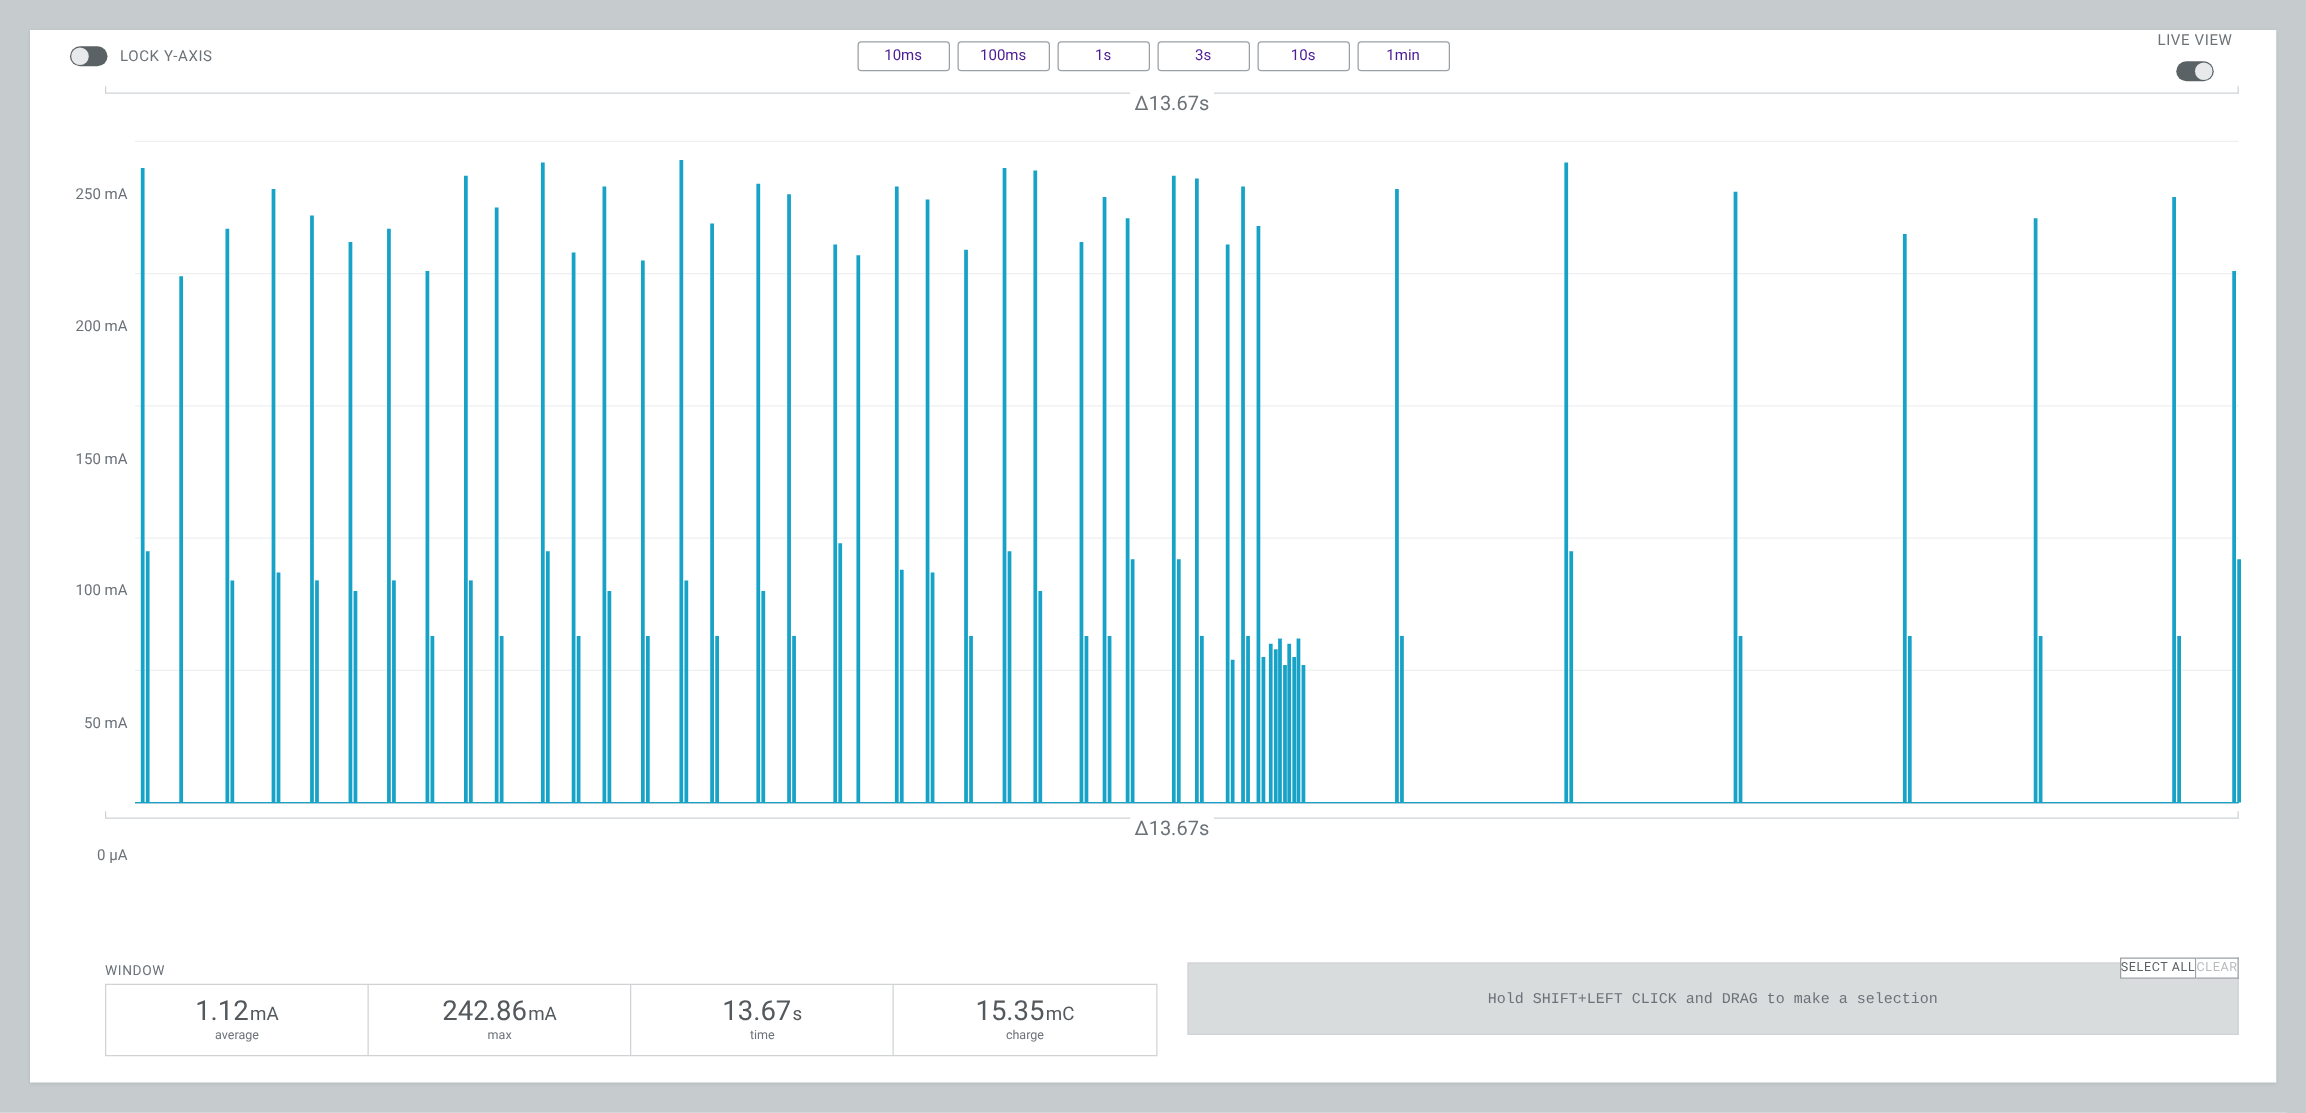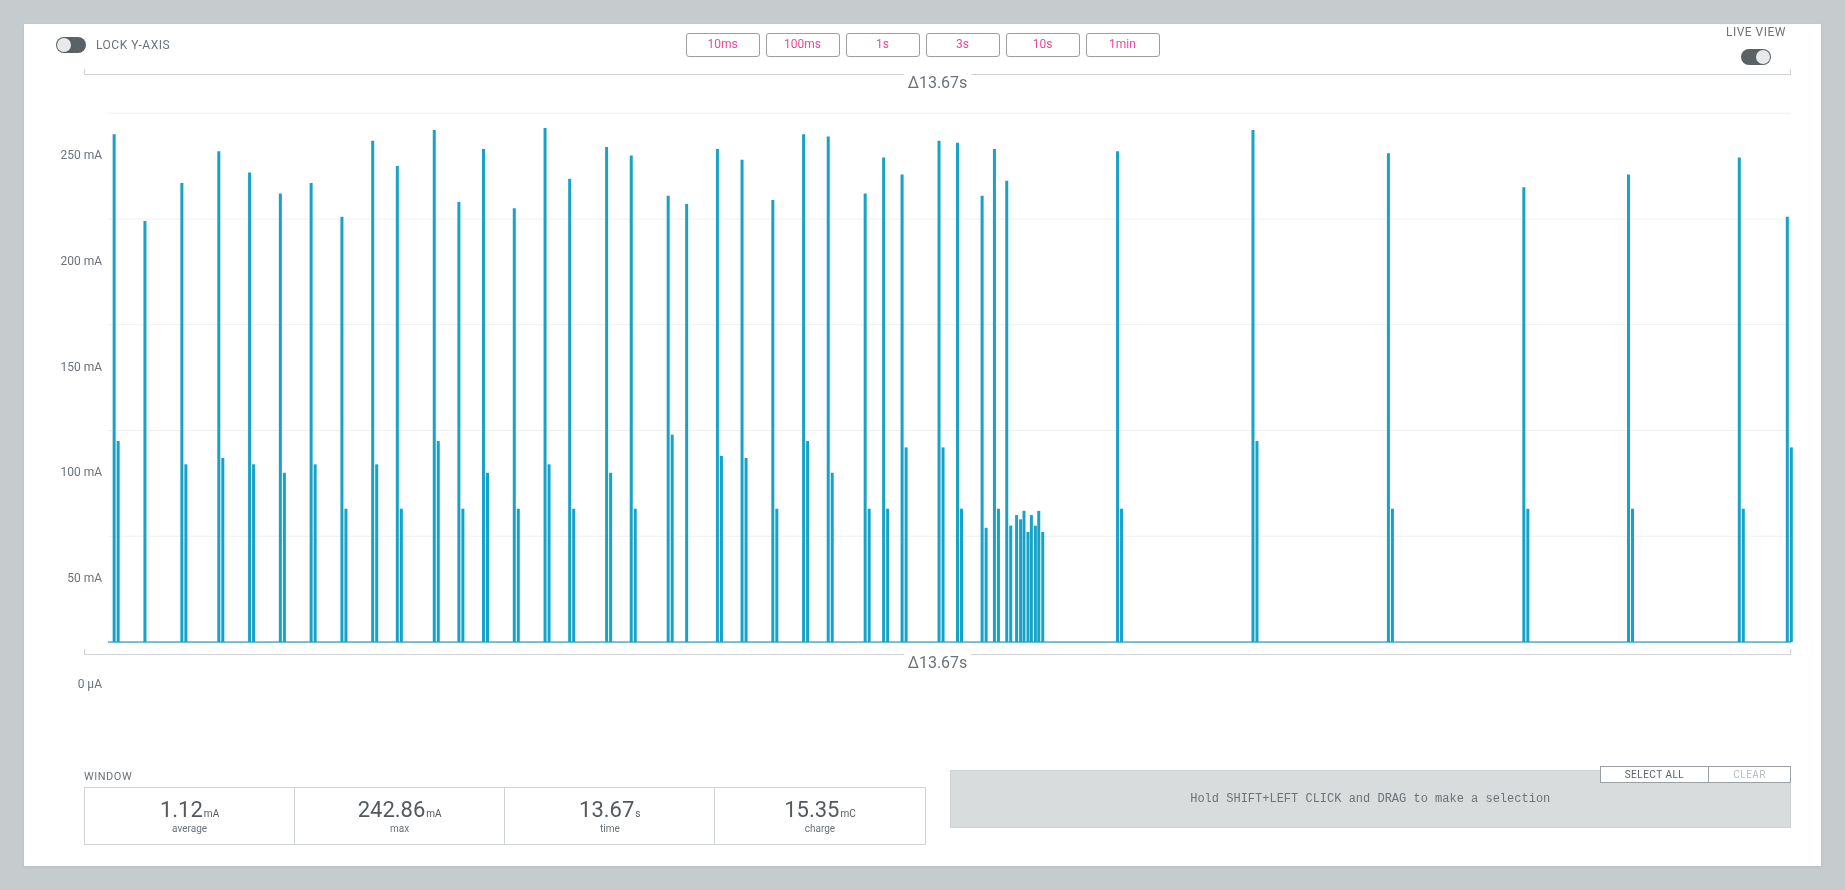--- a/index.html
+++ b/index.html
@@ -73,21 +73,21 @@
     left: 50%; transform: translateX(-50%);
     display: flex;
     gap: 6px;
   }
   .zoom-btn {
     min-width: 56px;
     height: 22px;
     padding: 0 8px;
     line-height: 20px;
     font-size: 12px;
-    color: #ec4899;
+    color: #4c1d95;
     background: #fff;
     border: 1px solid var(--btn-border);
     border-radius: 3px;
     text-align: center;
     cursor: pointer;
   }
   .right-controls {
     margin-left: auto;
     display: flex;
     align-items: center;
@@ -183,21 +183,21 @@
     align-items: center;
     justify-content: center;
   }
   .stat-cell:last-child { border-right: none; }
   .stat-value {
     font-size: 22px;
     color: var(--stat-num);
     line-height: 1.1;
   }
   .stat-value .unit {
-    font-size: 10px;
+    font-size: 15px;
     margin-left: 1px;
   }
   .stat-label {
     font-size: 10px;
     color: var(--label-text);
     margin-top: 0px;
   }
   .selection-area {
     height: 56px;
     background: var(--sel-bg);
@@ -210,21 +210,21 @@
     font-family: Liberation Mono, monospace;
   }
   .sel-buttons {
     position: absolute;
     right: 0; top: -4px;
     display: flex;
   }
   .sel-btn {
     font-size: 10px;
     letter-spacing: 0.5px;
-    padding: 2px 24px;
+    padding: 2px 0;
     border: 1px solid var(--btn-border);
     background: #fff;
     color: #5a5f63;
     cursor: pointer;
   }
   .sel-btn + .sel-btn { border-left: none; }
   .sel-btn.disabled { color: #b8bcbf; cursor: default; }
 </style>
 </head>
 <body>

